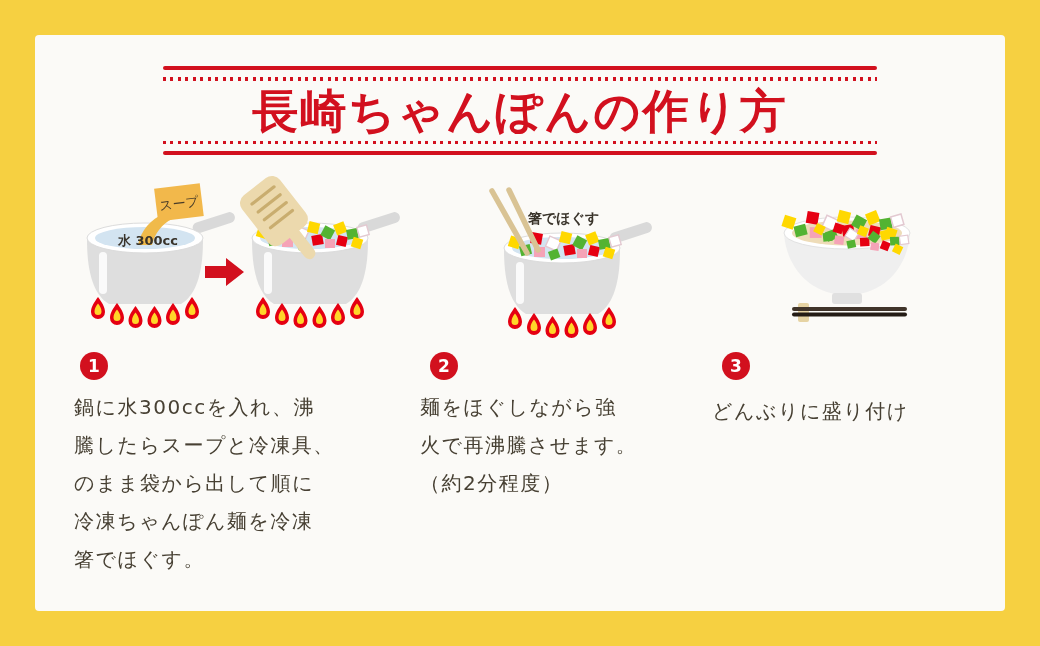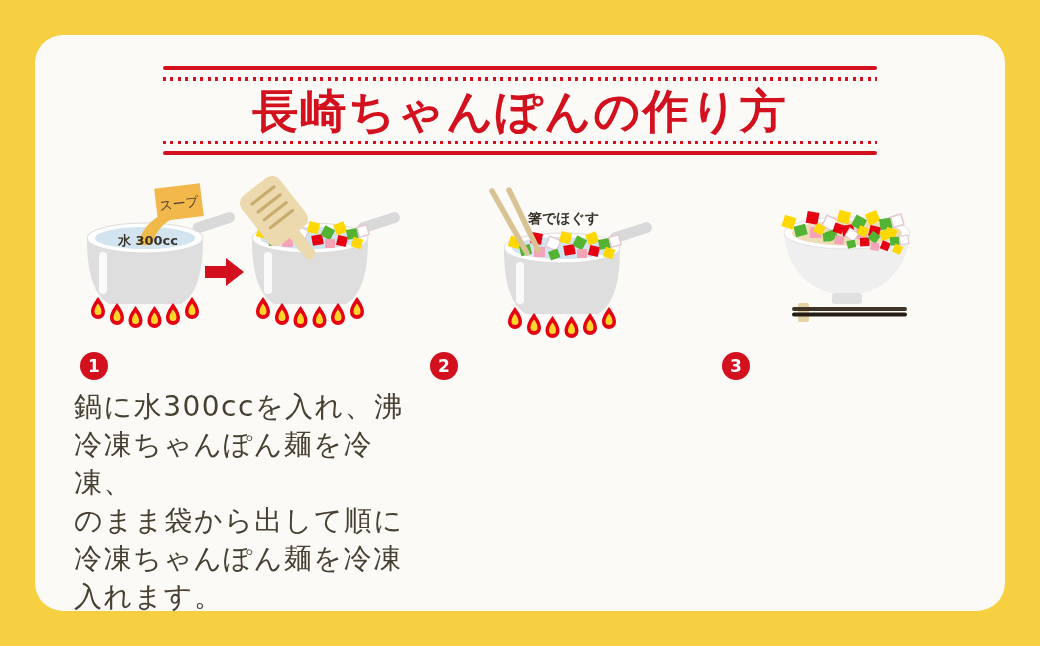--- a/index.html
+++ b/index.html
@@ -18,21 +18,21 @@
   html,body{width:1040px;height:646px;overflow:hidden;}
   body{
     font-family:"DejaVu Sans","Liberation Sans",sans-serif;
     background:var(--yellow);
     position:relative;
   }
   .panel{
     position:absolute;
     left:35px;top:35px;width:970px;height:576px;
     background:var(--panel);
-    border-radius:28px;
+    border-radius:4px;
   }
   
   .title-block{
     position:absolute;left:128px;top:31px;width:714px;
   }
   .rule{width:100%;}
   .rule.solid{height:4px;background:var(--red);border-radius:2px;}
   .rule.dotted{
     height:3.5px;margin-top:7px;
     background:repeating-linear-gradient(to right,var(--red) 0 3px,transparent 3px 7.5px);
@@ -52,21 +52,21 @@
   .step-num{
     position:absolute;width:28px;height:28px;border-radius:50%;
     background:var(--red);color:#fff;
     font-size:17px;font-weight:bold;line-height:28px;text-align:center;
   }
   #num1{left:45px;top:317px;}
   #num2{left:395px;top:317px;}
   #num3{left:687px;top:317px;}
   .step-text{
     position:absolute;color:var(--ink);
-    font-size:28px;line-height:38px;letter-spacing:1.5px;font-weight:500;
+    font-size:20px;line-height:38px;letter-spacing:1.5px;font-weight:500;
   }
   #text1{left:39px;top:353px;width:345px;}
   #text2{left:385px;top:353px;width:310px;}
   #text3{left:677px;top:357px;width:315px;}
   svg text{font-family:"DejaVu Sans","Liberation Sans",sans-serif;}
 </style>
 </head>
 <body>
 
 <div class="page">
@@ -176,22 +176,28 @@
         <rect x="80" y="117.5" width="115" height="4" rx="2" fill="#241c15"></rect>
       </g>
     </svg>
 
     <div id="num1" class="step-num">1</div>
     <div id="num2" class="step-num">2</div>
     <div id="num3" class="step-num">3</div>
 
     <div id="text1" class="step-text">
       <div>鍋に水300ccを入れ、沸</div>
-      <div>冷凍ちゃんぽん麺を冷凍、</div>
+      <div>騰したらスープと冷凍具、</div>
       <div>のまま袋から出して順に</div>
       <div>冷凍ちゃんぽん麺を冷凍</div>
-      <div>入れます。</div>
+      <div>箸でほぐす。</div>
+    </div>
+    <div id="text2" class="step-text">
+      <div>麺をほぐしながら強</div>
+      <div>火で再沸騰させます。</div>
+      <div>（約2分程度）</div>
     </div>
     <div id="text3" class="step-text">
+      <div>どんぶりに盛り付け</div>
     </div>
 
   </div>
 </div>
 
 </body></html>

